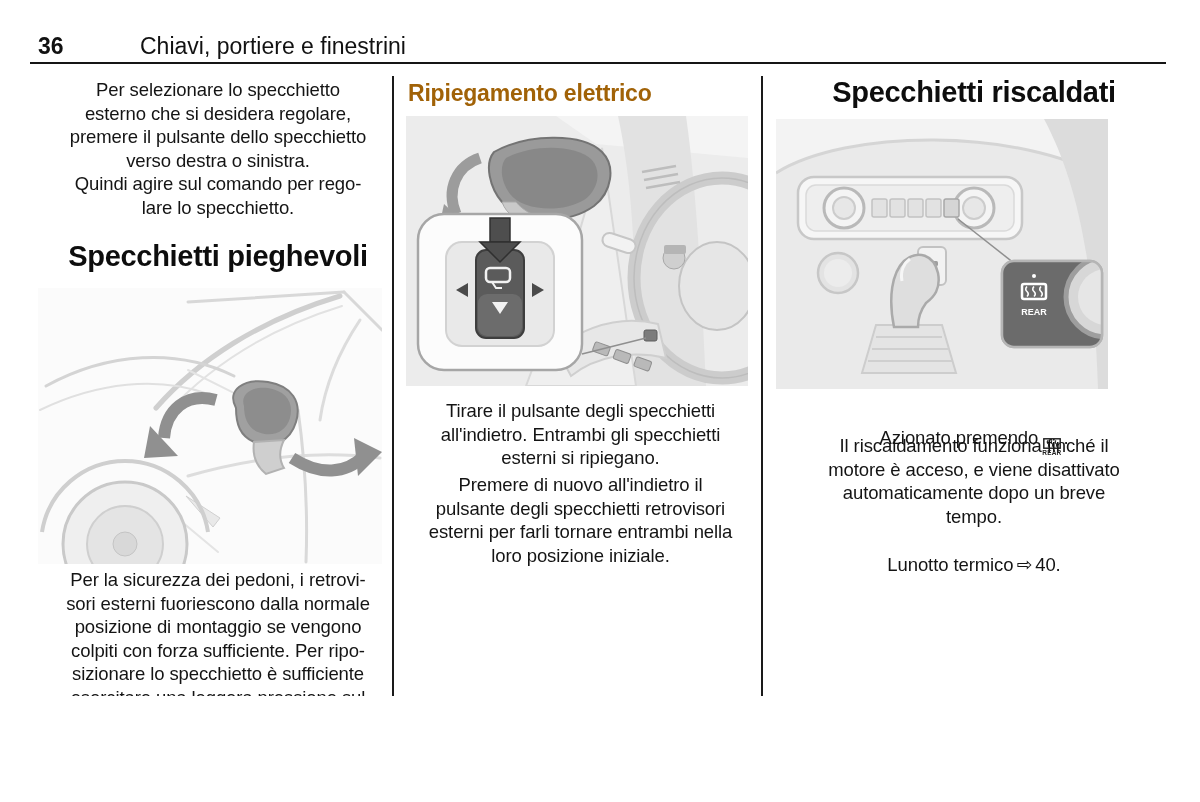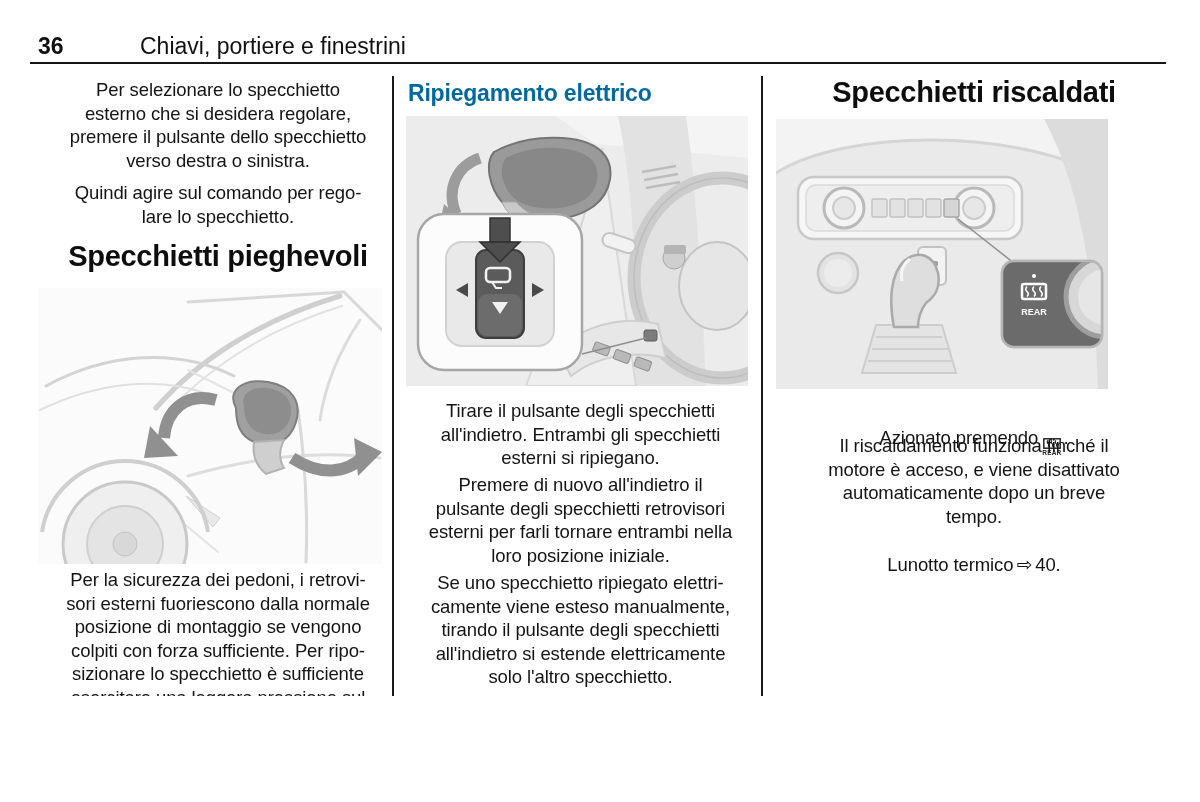--- a/index.html
+++ b/index.html
@@ -7,21 +7,21 @@
         font-family:"Liberation Sans",sans-serif;color:#141414;}
   .abs{position:absolute;}
   .hdr-num{left:38px;top:33px;font-size:23px;font-weight:bold;color:#111;}
   .hdr-title{left:140px;top:33px;font-size:23px;font-weight:normal;color:#111;}
   .hdr-rule{left:30px;top:62px;width:1136px;height:2px;background:#151515;}
   .vdiv{width:2px;top:76px;height:688px;background:#1a1a1a;}
   .vdiv.d1{left:392px;}
   .vdiv.d2{left:761px;}
   p.body{margin:0;font-size:18.5px;line-height:23.5px;white-space:pre-line;letter-spacing:-0.1px;text-align:center;}
   .h-big{margin:0;font-size:29px;font-weight:bold;color:#0d0d0d;letter-spacing:-0.3px;text-align:center;}
-  .h-mid{margin:0;font-size:23px;font-weight:bold;color:#0369a1;letter-spacing:-0.2px;}
+  .h-mid{margin:0;font-size:23px;font-weight:bold;color:#a16207;letter-spacing:-0.2px;}
   .c1{left:42px;width:352px;}
   .c2{left:408px;width:345px;}
   .c3{left:778px;width:392px;}
   .illu{display:block;}
   .inline-rear{display:inline-flex;flex-direction:column;align-items:center;
                transform:translateY(5px);margin:0 2px 0 4px;line-height:1;}
   .inline-rear .lbl{font-size:6.5px;font-weight:bold;color:#222;letter-spacing:0.2px;margin-top:1px;}
   .ref-arrow{font-family:"DejaVu Sans",sans-serif;font-size:19px;padding:0 3px;}
 </style>
 </head>
@@ -33,21 +33,21 @@
   <div class="abs hdr-title">Chiavi, portiere e finestrini</div>
   <div class="abs hdr-rule"></div>
 
   <div class="abs vdiv d1"></div>
   <div class="abs vdiv d2"></div>
 
   <p class="abs body c1" style="top:78px">Per selezionare lo specchietto
 esterno che si desidera regolare,
 premere il pulsante dello specchietto
 verso destra o sinistra.</p>
-  <p class="abs body c1" style="top:181px">Quindi agire sul comando per rego-
+  <p class="abs body c1" style="top:172px">Quindi agire sul comando per rego-
 lare lo specchietto.</p>
   <h2 class="abs h-big c1" style="top:240px">Specchietti pieghevoli</h2>
 
   <svg class="abs illu" style="left:38px;top:288px" width="344" height="276" viewBox="0 0 344 276">
     <rect width="344" height="276" fill="#fbfbfb"></rect>
     <g stroke-linecap="round" fill="none">
       <path d="M150 14 L306 4" stroke="#d8d8d8" stroke-width="3"></path>
       <path d="M118 120 C160 72 222 32 302 8" stroke="#cfcfcf" stroke-width="5"></path>
       <path d="M128 126 C168 82 226 42 304 18" stroke="#e2e2e2" stroke-width="2"></path>
       <path d="M306 4 L344 42" stroke="#d8d8d8" stroke-width="3"></path>
@@ -145,25 +145,20 @@
     </g>
   </svg>
 
   <p class="abs body c2" style="top:473px">Premere di nuovo all'indietro il
 pulsante degli specchietti retrovisori
 esterni per farli tornare entrambi nella
 loro posizione iniziale.</p>
   <p class="abs body c2" style="top:399px">Tirare il pulsante degli specchietti
 all'indietro. Entrambi gli specchietti
 esterni si ripiegano.</p>
-  <p class="abs body c2" style="top:571px">Se uno specchietto ripiegato elettri-
-camente viene esteso manualmente,
-tirando il pulsante degli specchietti
-all'indietro si estende elettricamente
-solo l'altro specchietto.</p>
 
   <h2 class="abs h-big c3" style="top:76px">Specchietti riscaldati</h2>
 
   <svg class="abs illu" style="left:776px;top:119px" width="332" height="270" viewBox="0 0 332 270">
     <defs>
         <clipPath id="insetclip">
           <rect x="226" y="142" width="100" height="86" rx="12"></rect>
         </clipPath>
       </defs>
     <rect width="332" height="270" fill="#eaeaea"></rect>

